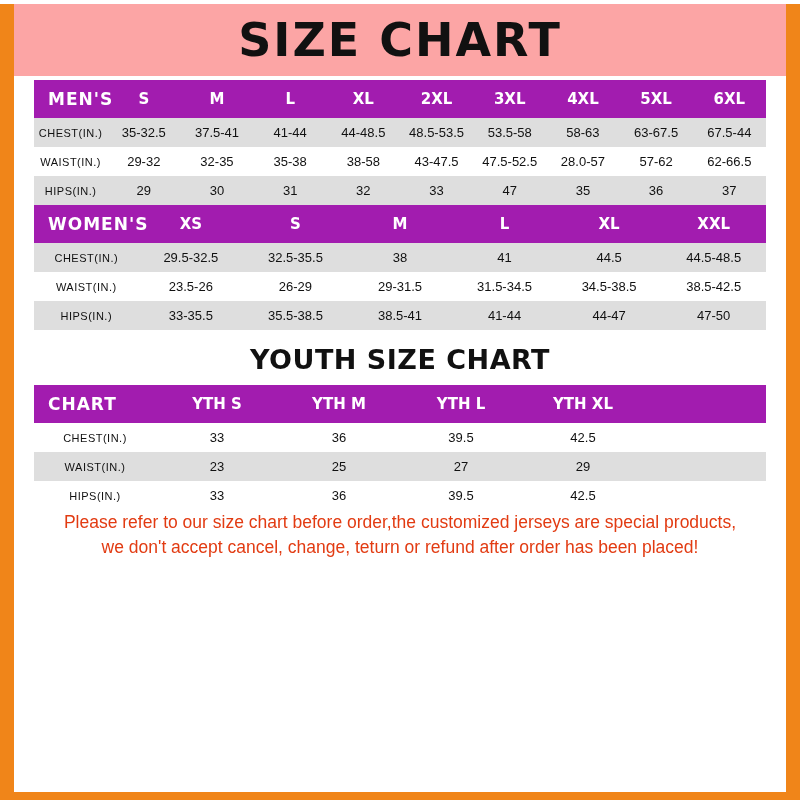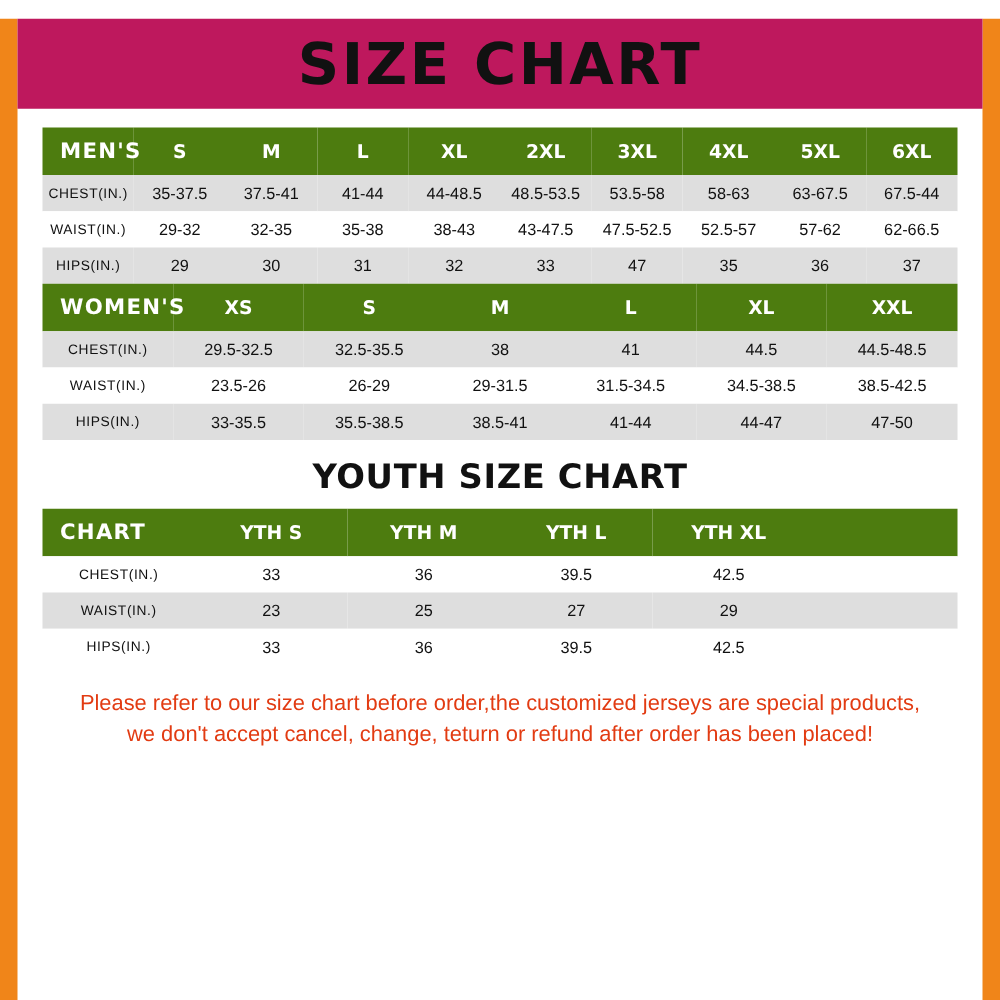--- a/index.html
+++ b/index.html
@@ -16,26 +16,26 @@
   .page {
     position: relative;
     width: 800px;
     height: 800px;
     box-sizing: border-box;
     border-left: 14px solid #f08519;
     border-right: 14px solid #f08519;
     background: #ffffff;
   }
   .header-band {
-    background: #be185d;
+    background: #fca5a5;
     height: 72px;
     display: flex;
     align-items: center;
     justify-content: center;
-    margin: 15px -0px;
+    margin: 4px -0px;
   }
   .header-title {
     font-family: "DejaVu Sans", sans-serif;
     font-weight: bold;
     font-size: 46px;
     letter-spacing: 2px;
     color: #111111;
     line-height: 1;
   }
   .content {
@@ -49,21 +49,21 @@
     letter-spacing: 0.5px;
     color: #111111;
     margin: 14px 0 10px 0;
   }
   table.size-table {
     width: 100%;
     border-collapse: collapse;
     table-layout: fixed;
   }
   table.size-table thead th {
-    background: #4d7c0f;
+    background: #a21caf;
     color: #ffffff;
     font-family: "DejaVu Sans", sans-serif;
     font-weight: bold;
     font-size: 15px;
     padding: 9px 2px;
     text-align: center;
   }
   table.size-table thead th.first-col {
     text-align: left;
     padding-left: 14px;
@@ -82,21 +82,20 @@
     font-size: 11px;
     letter-spacing: 0.5px;
   }
   table.size-table tbody tr.odd td {
     background: #dedede;
   }
   table.size-table tbody tr.even td {
     background: #ffffff;
   }
   .footer-note {
-    margin-top: 18px;
     padding: 0 6px;
     text-align: center;
     color: #e23b12;
     font-family: "Liberation Sans", sans-serif;
     font-size: 17.5px;
     line-height: 1.45;
   }
   .footer-line {
     display: block;
   }
@@ -132,39 +131,39 @@
             <th>2XL</th>
             <th>3XL</th>
             <th>4XL</th>
             <th>5XL</th>
             <th>6XL</th>
           </tr>
         </thead>
         <tbody>
           <tr class="odd">
             <td class="first-col">CHEST(IN.)</td>
-            <td>35-37.5</td>
+            <td>35-32.5</td>
             <td>37.5-41</td>
             <td>41-44</td>
             <td>44-48.5</td>
             <td>48.5-53.5</td>
             <td>53.5-58</td>
             <td>58-63</td>
             <td>63-67.5</td>
             <td>67.5-44</td>
           </tr>
           <tr class="even">
             <td class="first-col">WAIST(IN.)</td>
             <td>29-32</td>
             <td>32-35</td>
             <td>35-38</td>
-            <td>38-43</td>
+            <td>38-58</td>
             <td>43-47.5</td>
             <td>47.5-52.5</td>
-            <td>52.5-57</td>
+            <td>28.0-57</td>
             <td>57-62</td>
             <td>62-66.5</td>
           </tr>
           <tr class="odd">
             <td class="first-col">HIPS(IN.)</td>
             <td>29</td>
             <td>30</td>
             <td>31</td>
             <td>32</td>
             <td>33</td>

